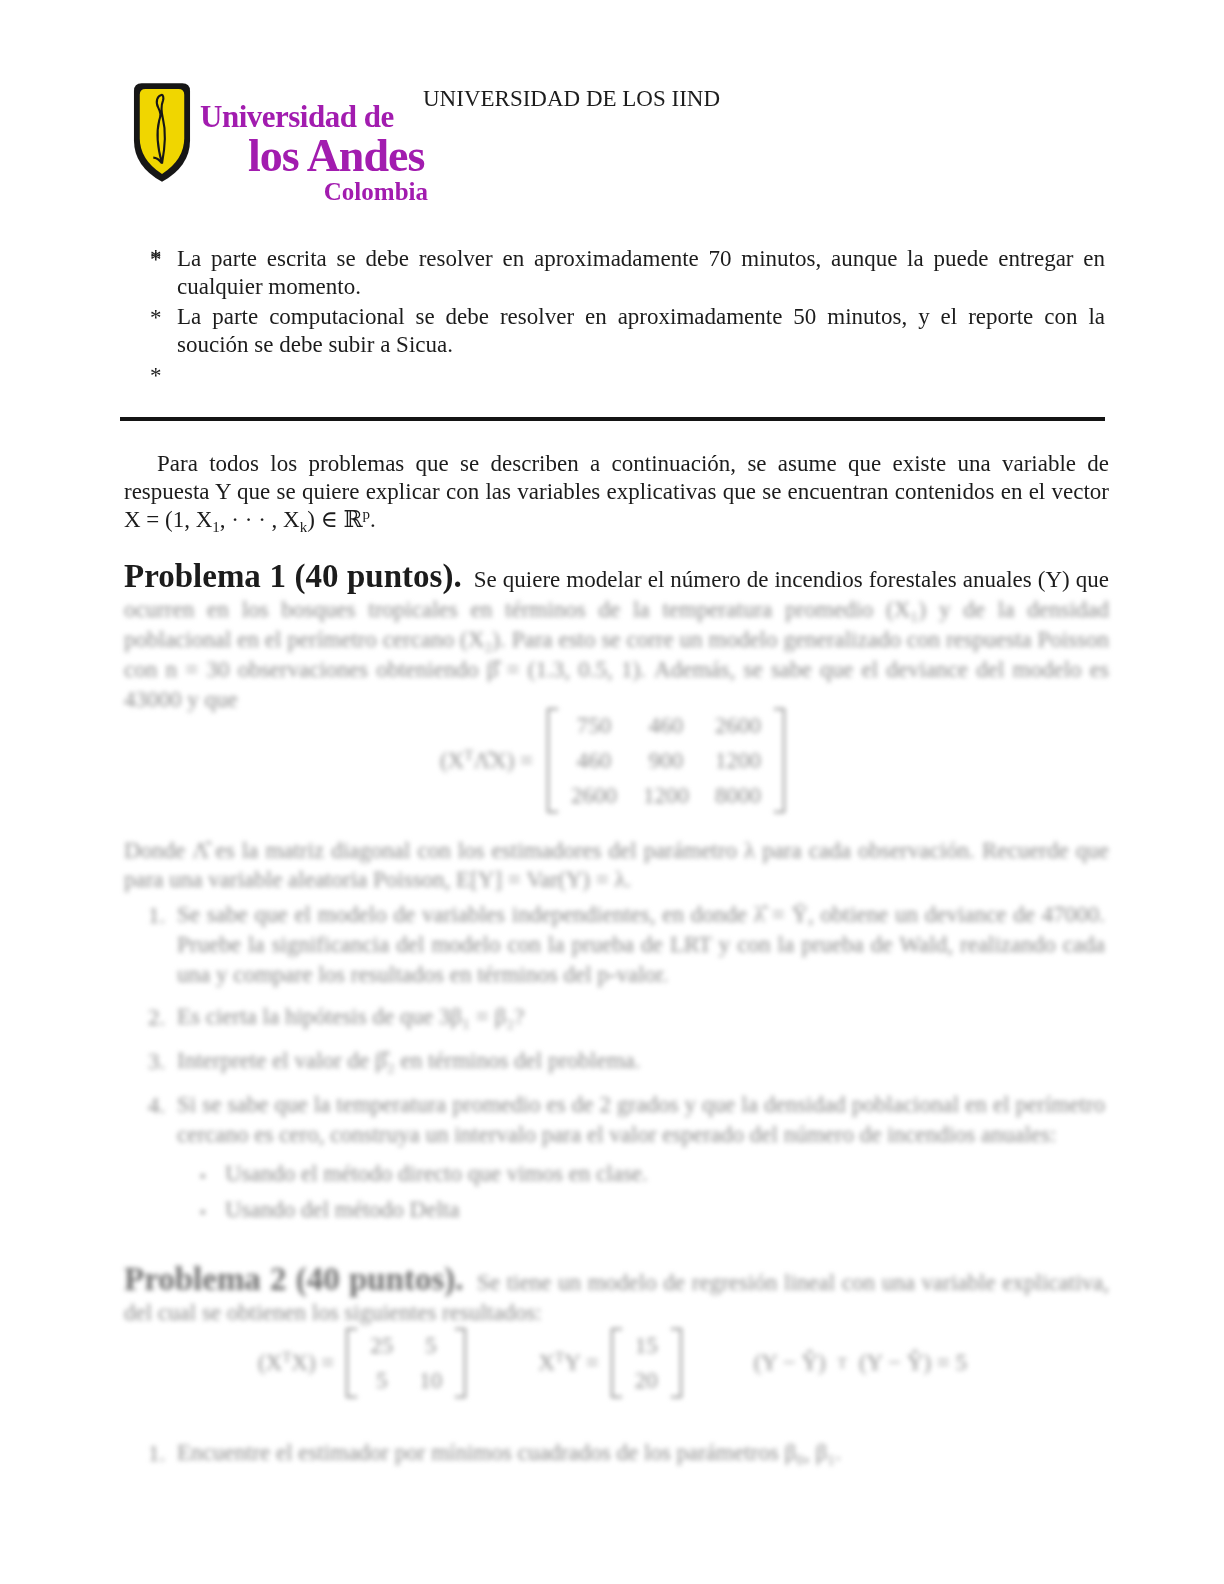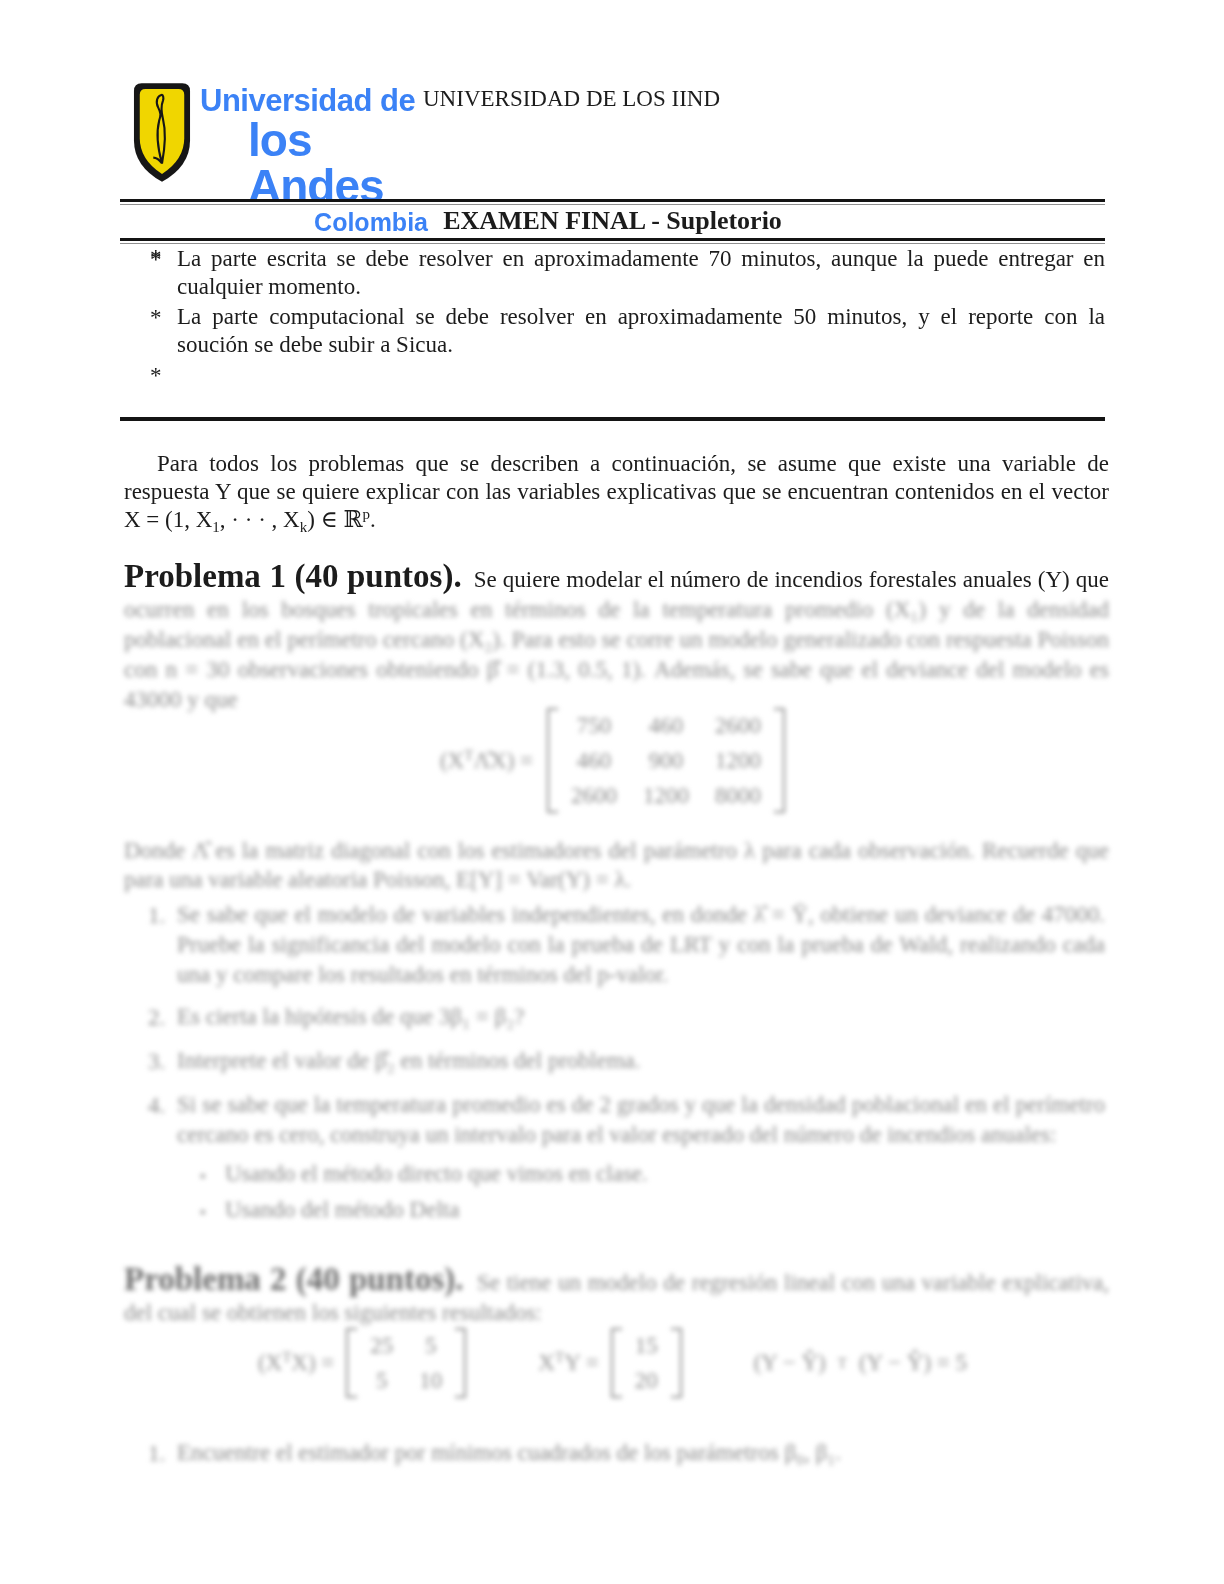--- a/index.html
+++ b/index.html
@@ -4,21 +4,21 @@
 <style>
   html,body{margin:0;padding:0;background:#ffffff;}
   #doc{
     position:relative;width:1224px;height:1584px;background:#ffffff;overflow:hidden;
     color:#1c1c1c;
     font-family:"Liberation Serif","DejaVu Serif","DejaVu Sans",serif;
     font-size:23px;line-height:28px;
   }
   
   .logo-svg{position:absolute;left:133px;top:82px;}
-  .logotext{position:absolute;left:200px;top:84px;font-family:Liberation Sans, sans-serif;font-weight:bold;color:#3b82f6;width:228px;}
+  .logotext{position:absolute;left:200px;top:100px;font-family:Liberation Serif, serif;font-weight:bold;color:#a21caf;width:228px;}
   .lt1{font-size:31px;line-height:33px;letter-spacing:-0.5px;}
   .lt2{font-size:46px;line-height:46px;letter-spacing:-1px;margin-left:48px;}
   .lt3{font-size:25px;line-height:26px;text-align:right;}
   .inst{position:absolute;left:423px;top:86px;font-size:23px;line-height:26.5px;}
   .inst div{white-space:nowrap;}
   
   .titleblock{position:absolute;left:120px;top:199px;width:985px;}
   .rule3{height:3px;background:#141414;}
   .rule1{height:1px;background:#909090;margin-top:2px;}
   .title{text-align:center;font-weight:bold;font-size:26px;line-height:30px;margin:1px 0 2px 0;}
@@ -76,27 +76,20 @@
   <div class="logotext">
     <div class="lt1">Universidad de</div>
     <div class="lt2">los Andes</div>
     <div class="lt3">Colombia</div>
   </div>
 
   <div class="inst">
     <div>UNIVERSIDAD DE LOS IIND</div>
   </div>
 
-  <div class="titleblock">
-    <div class="rule3"></div>
-    <div class="rule1"></div>
-    <div class="title">EXAMEN FINAL - Supletorio</div>
-    <div class="rule3"></div>
-    <div class="rule1"></div>
-  </div>
 
   <div class="instructions">
     <div class="li">
       <span class="mark">*</span>
     </div>
     <div class="li">
       <span class="mark">*</span>
       <span>La parte escrita se debe resolver en aproximadamente 70 minutos, aunque la puede entregar en cualquier momento.</span>
     </div>
     <div class="li">

